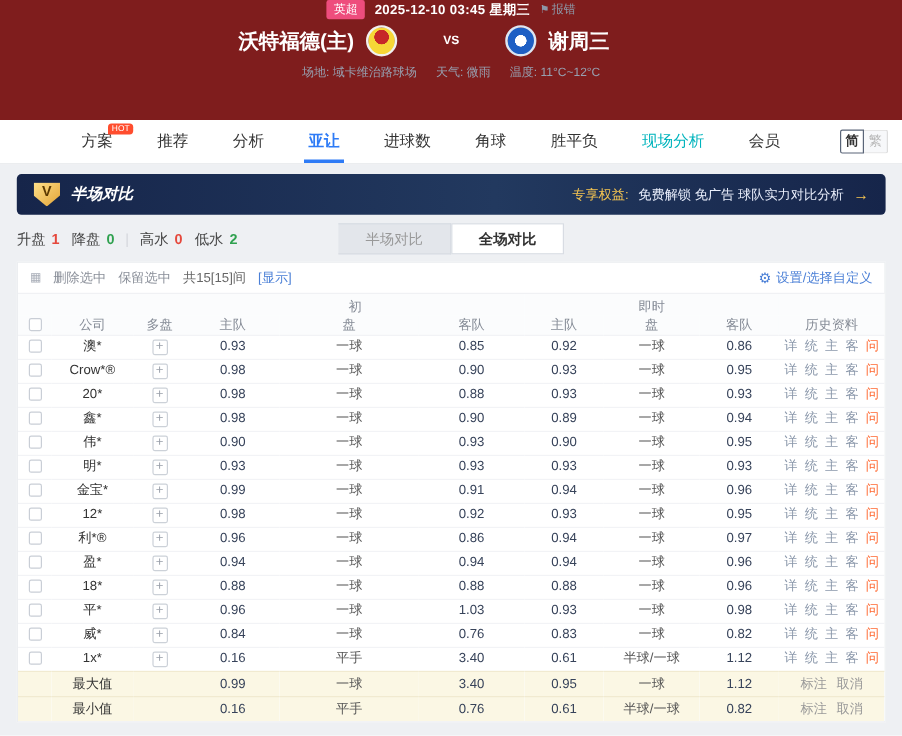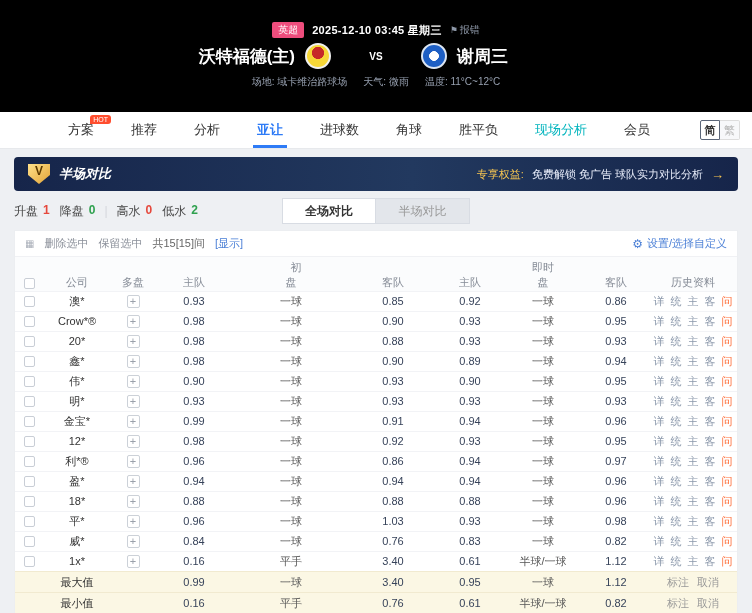--- a/index.html
+++ b/index.html
@@ -1,21 +1,21 @@
 <!DOCTYPE html>
 <html><head>
 <meta charset="utf-8">
 <style>
   * { margin:0; padding:0; box-sizing:border-box; }
   html,body { width:752px; height:613px; }
   body { font-family:"Liberation Sans","DejaVu Sans",sans-serif; background:#eef0f3; overflow:hidden; }
   a { text-decoration:none; cursor:pointer; }
 
   
-  .match-header { height:112px; background:#000000; color:#fff; padding-top:22px; }
+  .match-header { height:100px; background:#7f1d1d; color:#fff; padding-top:0; }
   .mh-top { display:flex; justify-content:center; align-items:center; gap:8px; font-size:11px; }
   .league-badge { background:#ee4d7d; color:#fff; font-size:10px; padding:1px 6px; border-radius:2px; cursor:pointer; }
   .mh-date { font-weight:bold; letter-spacing:.3px; }
   .mh-report { color:#8d97a7; font-size:10px; display:flex; align-items:center; gap:2px; }
   .mh-report .flag { font-size:9px; }
   .mh-teams { display:flex; justify-content:center; align-items:center; gap:27px; margin-top:5px; }
   .team { display:flex; align-items:center; gap:10px; width:265px; }
   .team.home { justify-content:flex-end; }
   .team.away { justify-content:flex-start; }
   .team-name { font-size:17px; font-weight:bold; }
@@ -40,21 +40,21 @@
   
   .promo { margin:8px 14px 0; height:34px; border-radius:4px; background:linear-gradient(90deg,#16254a,#22395f 55%,#16254a); display:flex; align-items:center; padding:0 14px; color:#fff; }
   .v-logo { width:22px; height:20px; background:linear-gradient(135deg,#ffe08a,#e2a437); clip-path:polygon(0 0,100% 0,100% 55%,50% 100%,0 55%); display:flex; align-items:flex-start; justify-content:center; color:#5c3a00; font-weight:bold; font-size:12px; line-height:14px; }
   .promo-title { font-size:13px; font-weight:bold; font-style:italic; margin-left:9px; }
   .promo-right { margin-left:auto; font-size:11px; display:flex; align-items:center; gap:8px; color:#e9eefb; }
   .promo-right .plabel { color:#f5c451; }
   .promo-arrow { color:#f5c451; font-weight:bold; font-size:13px; }
 
   
   .filter-row { margin:7px 14px 0; height:26px; display:flex; align-items:center; position:relative; font-size:12px; color:#444; }
-  .fstat { display:flex; align-items:flex-start; gap:5px; }
+  .fstat { display:flex; align-items:center; gap:5px; }
   .vred { color:#e5483c; font-weight:bold; }
   .vgreen { color:#2fa14f; font-weight:bold; }
   .fdiv { color:#d4d7dc; margin:0 9px; }
   .ftabs { position:absolute; left:50%; transform:translateX(-50%); display:flex; }
   .ftab { width:94px; height:26px; line-height:24px; text-align:center; font-size:12px; cursor:pointer; }
   .ftab.on { background:#fff; color:#333; border:1px solid #d8dce3; font-weight:bold; }
   .ftab.off { background:#e3e6eb; color:#999; border:1px solid #d8dce3; border-left:none; }
 
   
   .card { margin:6px 14px 0; background:#fff; border:1px solid #eceef1; }
@@ -175,22 +175,22 @@
   <span class="fstat">
       <span>高水</span>
       <span class="vred">0</span>
     </span>
   <span style="width:10px"></span>
   <span class="fstat">
       <span>低水</span>
       <span class="vgreen">2</span>
     </span>
   <div class="ftabs">
+    <span class="ftab off">半场对比</span>
     <span class="ftab on">全场对比</span>
-    <span class="ftab off">半场对比</span>
   </div>
 </div>
 
 <div class="card">
   <div class="tb-toolbar">
     <span class="tb-left">
       <span class="tool-ic">▦</span>
       <span class="tb-link">删除选中</span>
       <span class="tb-link">保留选中</span>
       <span class="count">共15[15]间</span>

